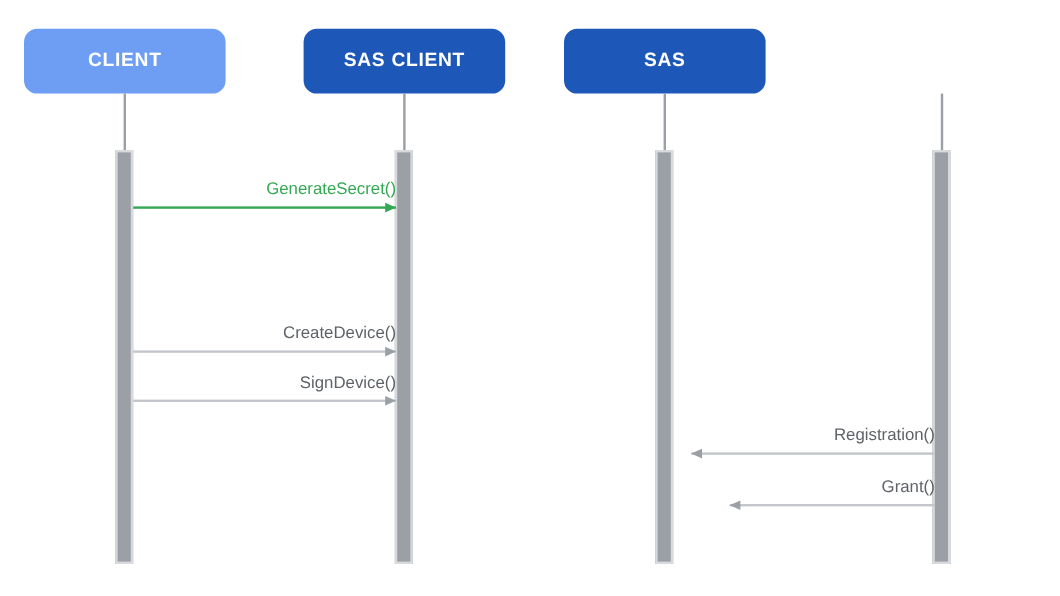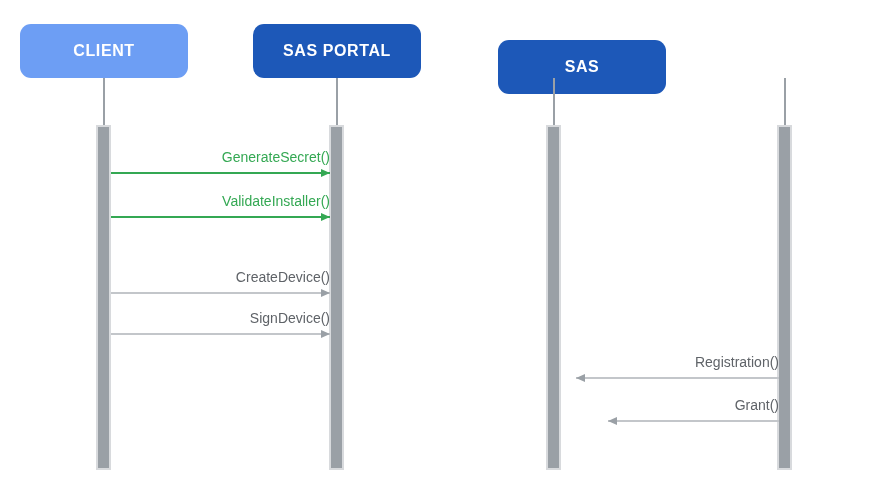--- a/index.html
+++ b/index.html
@@ -42,21 +42,21 @@
     font-size: 16px;
     font-weight: bold;
     letter-spacing: 0.6px;
   }
   .actor-box.light  { background: var(--actor-light-blue); }
   .actor-box.dark   { background: var(--actor-dark-blue); }
   .actor-box.medium { background: var(--actor-medium-blue); }
 
   .box-client     { left: 20px;  }
   .box-sas-portal { left: 253px; }
-  .box-sas        { left: 498px; margin-top: 16px; }
+  .box-sas        { left: 470px; }
   .box-cbsd       { left: 701px; }
 
   .lifeline {
     position: absolute;
     top: 78px;
     width: 2px;
     height: 47px;
     background: var(--lifeline-gray);
   }
   .line-client     { left: 103px; }
@@ -121,41 +121,35 @@
   .message.gray .msg-label { color: var(--message-gray-text); margin-top: 32px; }
   .message.gray .msg-line  { background: var(--message-gray-line); }
   .message.gray .arrowhead { border-left-color: var(--message-gray-arrow); border-right-color: var(--message-gray-arrow); }
 </style>
 </head>
 <body>
 
 <div class="canvas">
 
   <div class="actor-box light box-client">CLIENT</div>
-  <div class="actor-box dark box-sas-portal">SAS PORTAL</div>
+  <div class="actor-box dark box-sas-portal">SAS CLIENT</div>
   <div class="actor-box dark box-sas">SAS</div>
 
   <div class="lifeline line-client"></div>
   <div class="lifeline line-sas-portal"></div>
   <div class="lifeline line-sas"></div>
   <div class="lifeline line-cbsd"></div>
 
   <div class="activation bar-client"></div>
   <div class="activation bar-sas-portal"></div>
   <div class="activation bar-sas"></div>
   <div class="activation bar-cbsd"></div>
 
   <div class="message green ltr left-span msg-1">
     <div class="msg-label">GenerateSecret()</div>
-    <div class="msg-line">
-        <span class="arrowhead"></span>
-      </div>
-  </div>
-  <div class="message green ltr left-span msg-2">
-    <div class="msg-label">ValidateInstaller()</div>
     <div class="msg-line">
         <span class="arrowhead"></span>
       </div>
   </div>
   <div class="message gray ltr left-span msg-3">
     <div class="msg-label">CreateDevice()</div>
     <div class="msg-line">
         <span class="arrowhead"></span>
       </div>
   </div>

